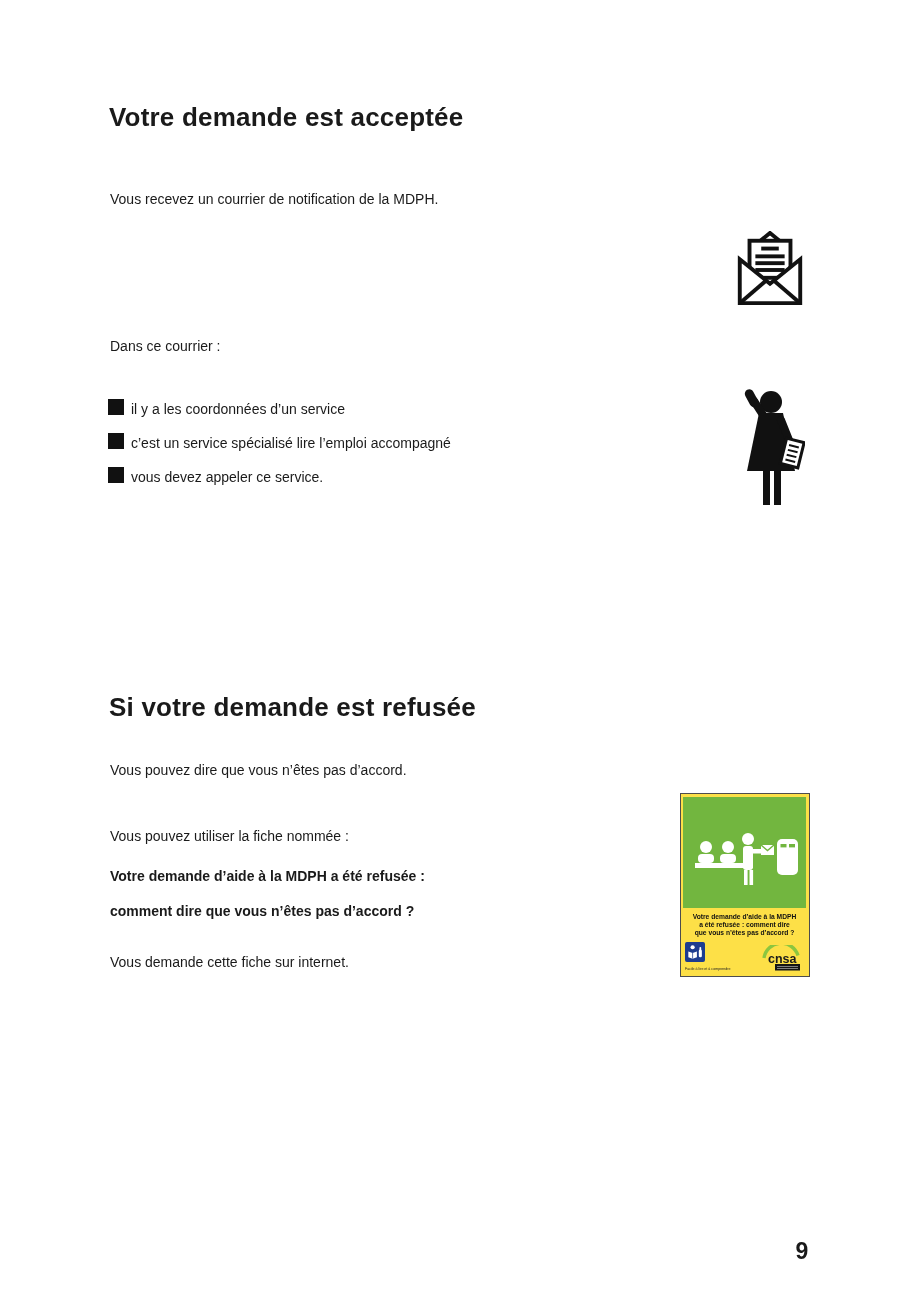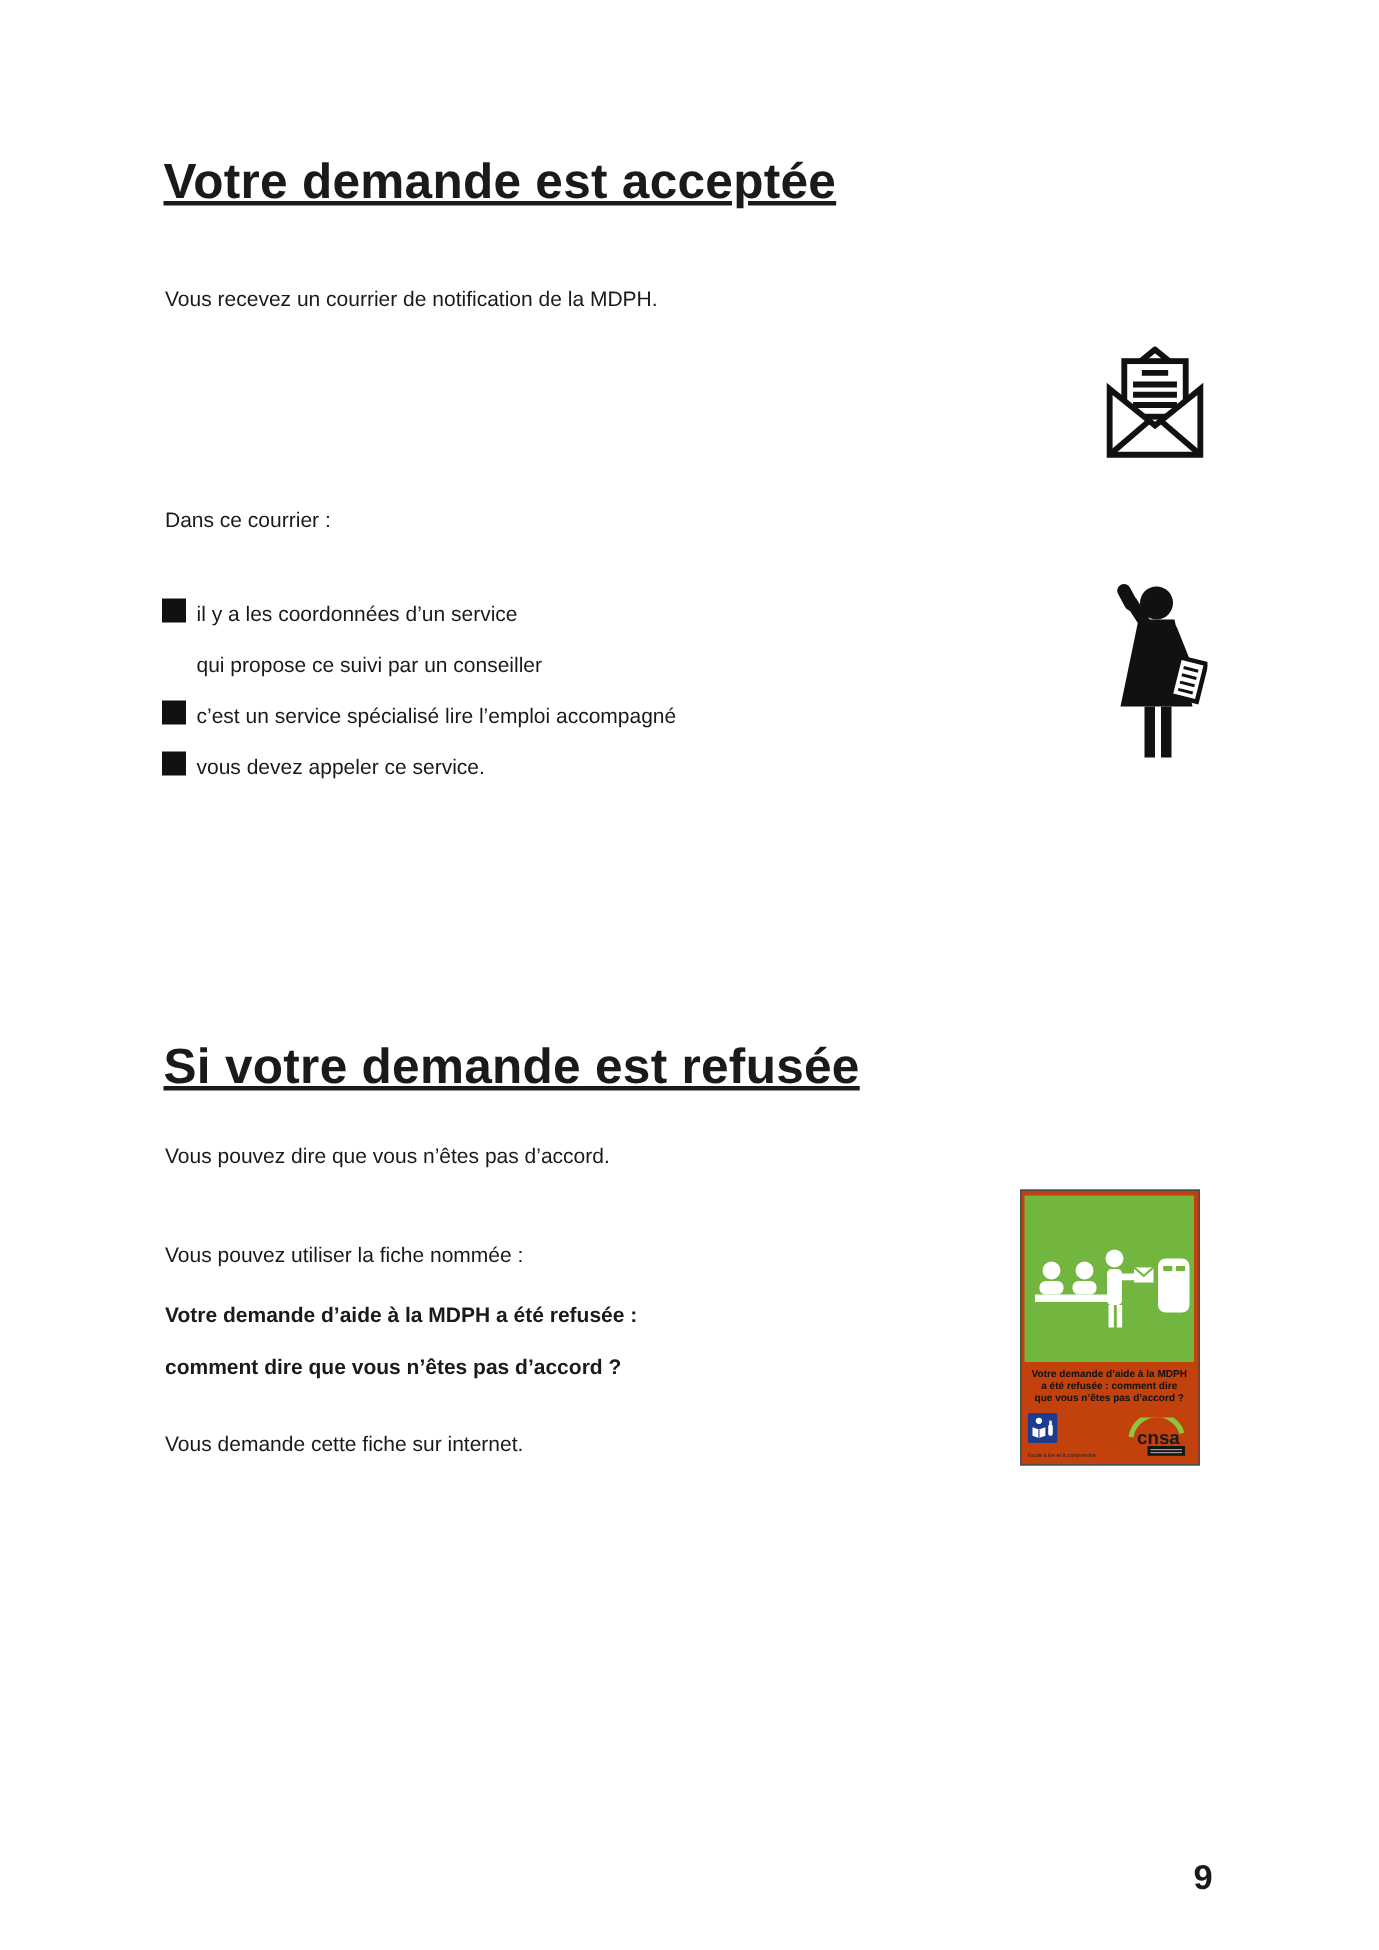--- a/index.html
+++ b/index.html
@@ -7,25 +7,24 @@
     position: relative;
     width: 919px;
     height: 1300px;
     background: #ffffff;
     font-family: "Liberation Sans", sans-serif;
     color: #1a1a1a;
     overflow: hidden;
   }
   .abs { position: absolute; }
   .heading {
-    font-size: 33px;
+    font-size: 26px;
     font-weight: bold;
     letter-spacing: 0.2px;
     white-space: nowrap;
-    text-decoration: underline;
   }
   .body-text {
     font-size: 14px;
     white-space: nowrap;
   }
   .two-line { line-height: 37px; }
   .bold-lines { font-weight: bold; line-height: 35px; }
 
   
   .bullet-list { line-height: 34px; }
@@ -35,22 +34,22 @@
     width: 16px; height: 16px;
     background: #111;
     margin-right: 7px;
     vertical-align: -1px;
   }
   .bullet-row.continuation { padding-left: 23px; }
 
   
   .fiche-card {
     left: 680px; top: 793px;
-    width: 120px; height: 184px;
-    background: #c2410c;
+    width: 130px; height: 184px;
+    background: #fde047;
     border: 1px solid #4d4d4d;
     box-sizing: border-box;
     padding: 3px 3px 0 2px;
   }
   .cover-green {
     height: 111px;
     background: #72B63F;
     display: flex;
     align-items: center;
     justify-content: center;
@@ -108,23 +107,20 @@
       <line x1="9" y1="74" x2="37" y2="50" stroke="#111" stroke-width="4"></line>
       <line x1="71" y1="74" x2="43" y2="50" stroke="#111" stroke-width="4"></line>
     </svg>
   </div>
 
   <div class="abs body-text" style="left:110px; top:338px;">Dans ce courrier :</div>
 
   <div class="abs body-text bullet-list" style="left:108px; top:392px;">
     <div class="bullet-row">
       <span class="bullet-square"></span><span>il y a les coordonnées d’un service</span>
-    </div>
-    <div class="bullet-row continuation">
-      <span>qui propose ce suivi par un conseiller</span>
     </div>
     <div class="bullet-row">
       <span class="bullet-square"></span><span>c’est un service spécialisé lire l’emploi accompagné</span>
     </div>
     <div class="bullet-row">
       <span class="bullet-square"></span><span>vous devez appeler ce service.</span>
     </div>
   </div>
 
   <div class="abs" style="left:729px; top:388px; width:76px; height:133px;">

